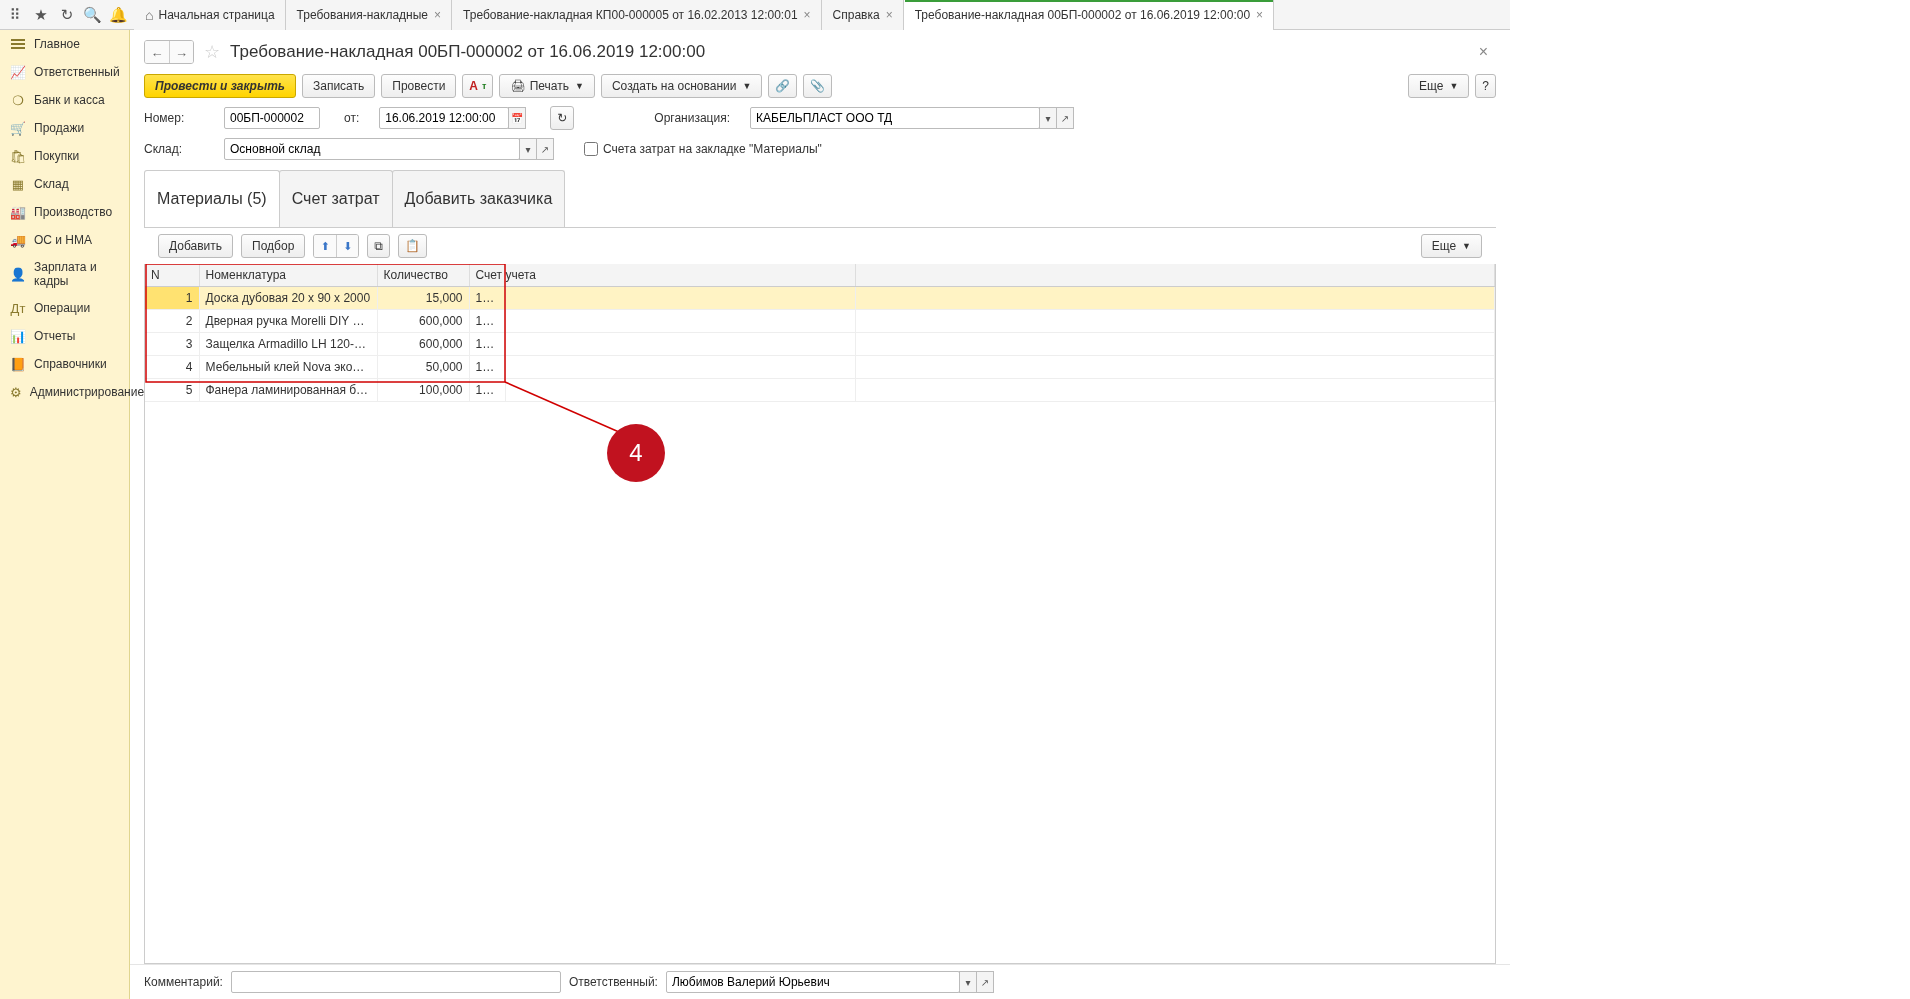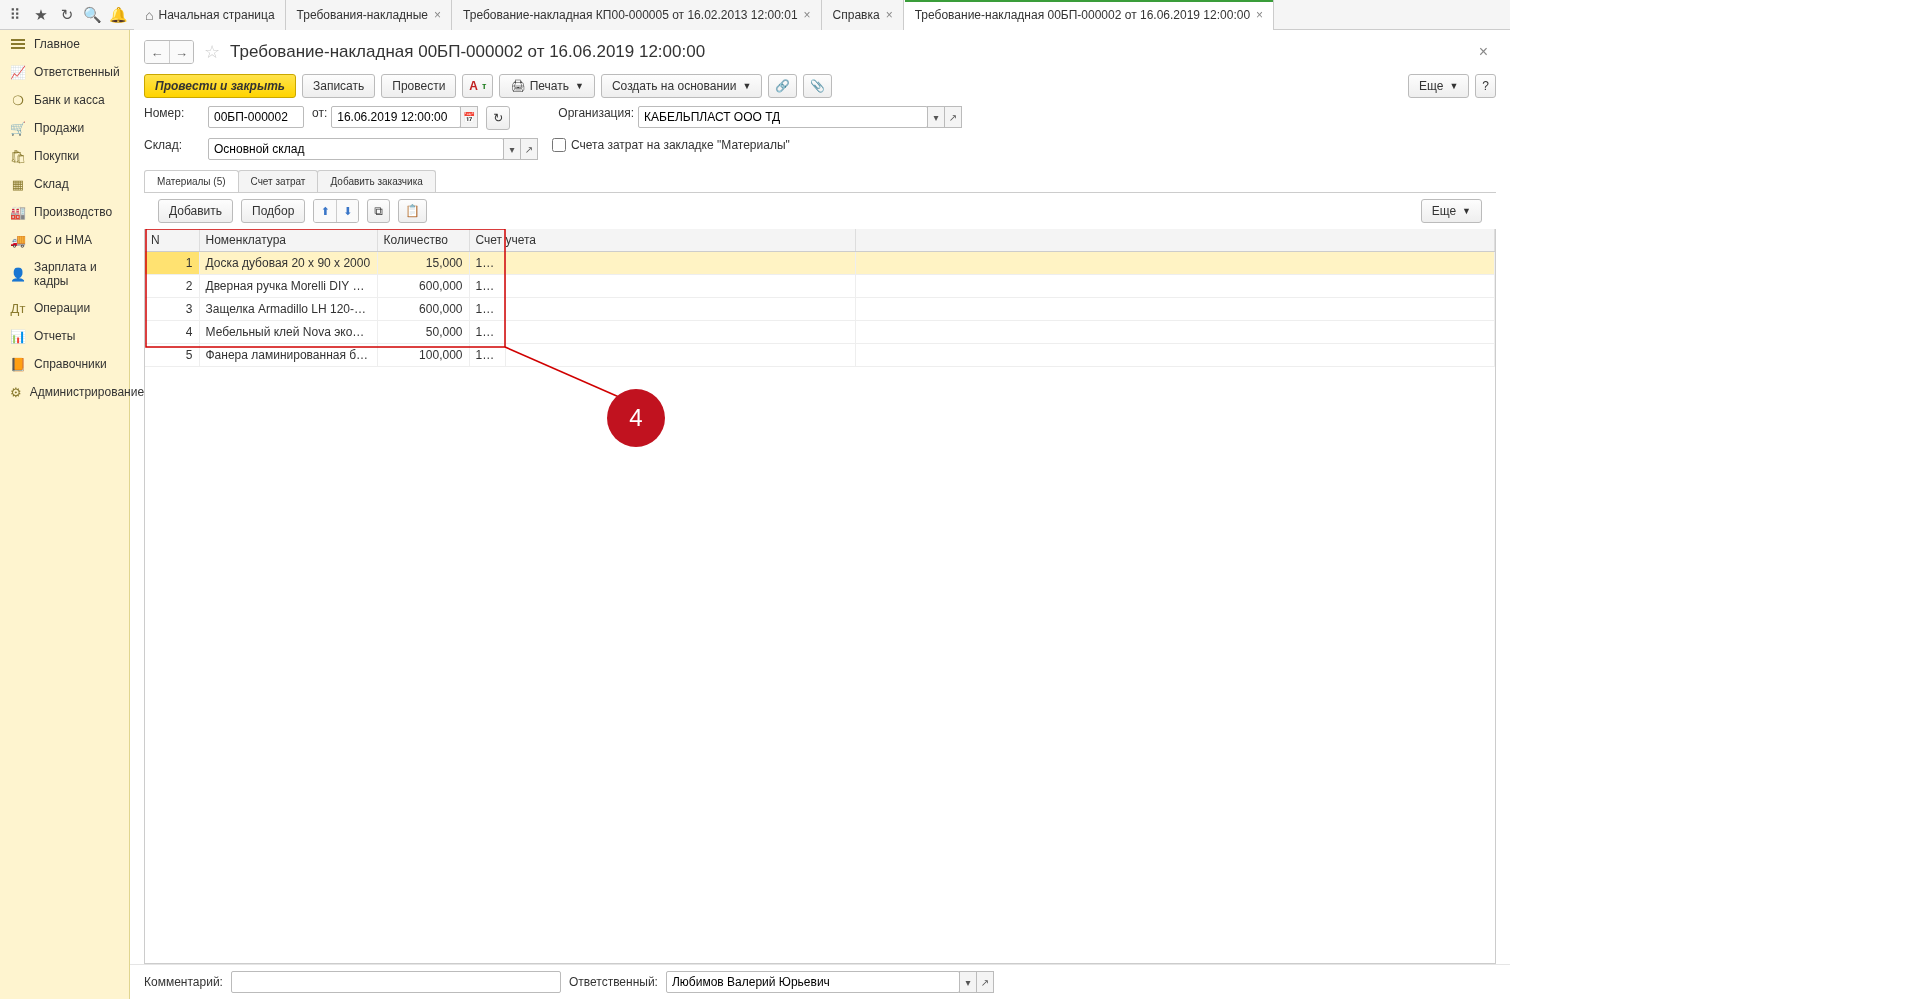--- a/index.html
+++ b/index.html
@@ -41,35 +41,35 @@
 
 
 .cmdbar { display: flex; align-items: center; gap: 6px; padding: 4px 14px; }
 .btn { border: 1px solid #bbb; background: linear-gradient(#fdfdfd,#eee); padding: 4px 10px; border-radius: 3px; cursor: pointer; font-size: 12px; color: #333; display: inline-flex; align-items: center; gap: 4px; height: 24px; }
 .btn.primary { background: linear-gradient(#ffe34d,#ffd400); border-color: #c9a700; font-weight: bold; font-style: italic; }
 .btn.icon-only { padding: 4px 6px; }
 .btn .caret { font-size: 9px; margin-left: 2px; }
 .cmdbar-spacer { flex: 1; }
 
 
-.form-row { display: flex; align-items: flex-start; gap: 4px; padding: 4px 14px; }
+.form-row { display: flex; align-items: center; gap: 20px; padding: 4px 14px; }
 .label { width: 60px; color: #333; }
 .input { border: 1px solid #bbb; padding: 3px 5px; border-radius: 2px; font-size: 12px; background: #fff; height: 22px; }
 .input.num { width: 96px; }
 .input.date { width: 130px; }
 .input.org { width: 290px; }
 .input.whs { width: 296px; }
 .field-group { display: flex; align-items: center; border-radius: 9px; }
 .field-btn { width: 18px; height: 22px; border: 1px solid #bbb; background: #f4f4f4; display: flex; align-items: center; justify-content: center; font-size: 10px; color: #555; cursor: pointer; margin-left: -1px; }
 .cbx { display: flex; align-items: center; gap: 5px; margin-left: 10px; }
 .cbx input { width: 14px; height: 14px; }
 
 
 .tabstrip { display: flex; gap: 0; padding: 6px 14px 0 14px; }
-.tabstrip .ts { padding: 5px 12px; border: 1px solid #ccc; border-bottom: none; background: #f4f4f4; cursor: pointer; border-radius: 3px 3px 0 0; margin-right: -1px; font-size: 10px; }
+.tabstrip .ts { padding: 19px 12px; border: 1px solid #ccc; border-bottom: none; background: #f4f4f4; cursor: pointer; border-radius: 3px 3px 0 0; margin-right: -1px; font-size: 16px; }
 .tabstrip .ts.active { background: #fff; position: relative; z-index: 2; }
 
 
 .subbar { display: flex; align-items: center; gap: 8px; padding: 6px 14px; border-top: 1px solid #ccc; margin: 0 14px; }
 .subbar .btn { height: 24px; }
 .arrow-btns { display: flex; border: 1px solid #bbb; border-radius: 3px; overflow: hidden; }
 .arrow-btn { width: 22px; height: 22px; display: flex; align-items: center; justify-content: center; background: #fafafa; color: #3a76c8; font-size: 11px; cursor: pointer; }
 .arrow-btn + .arrow-btn { border-left: 1px solid #ccc; }
 
 

